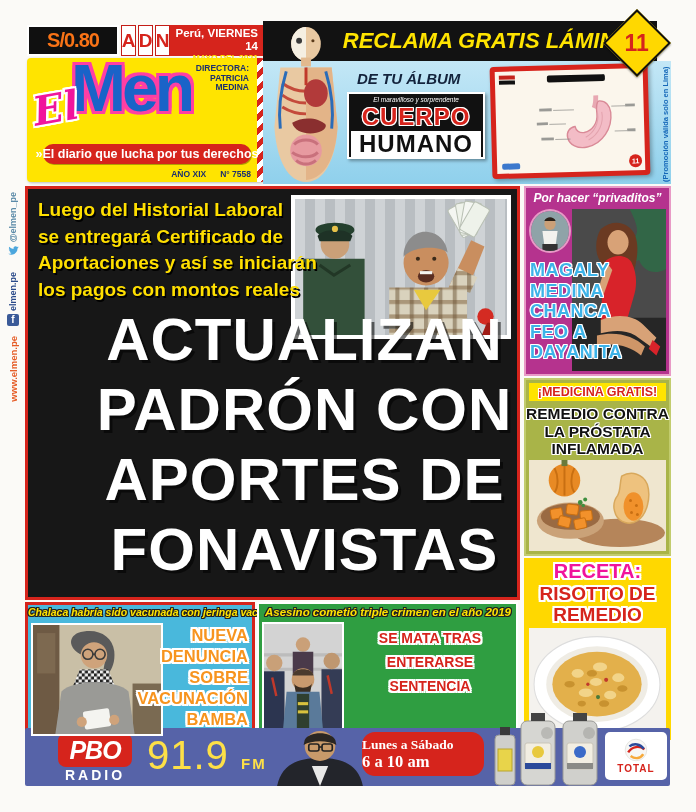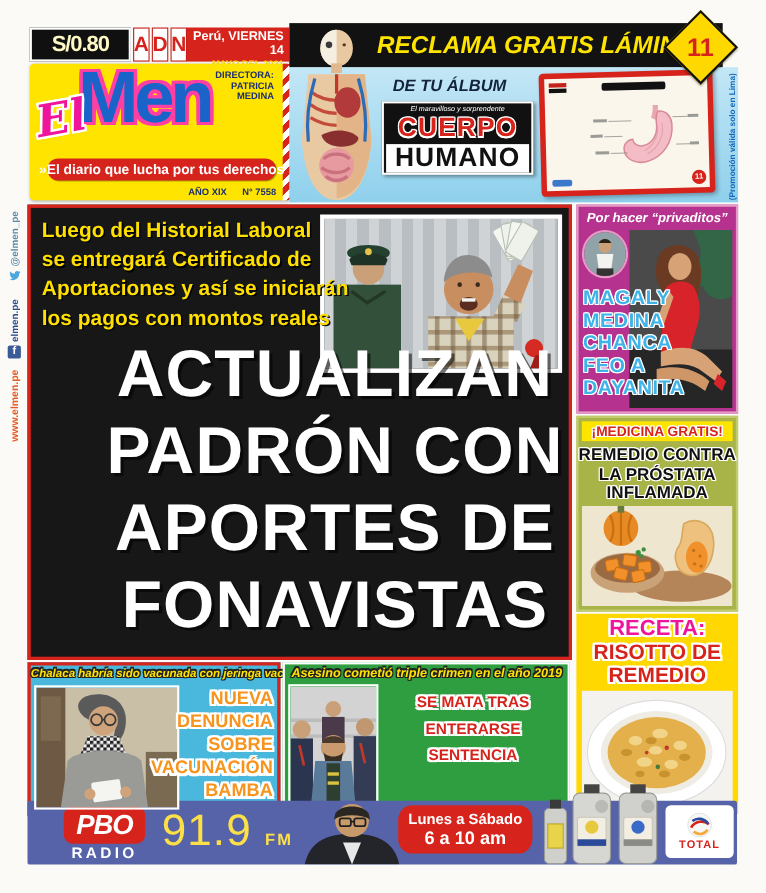--- a/index.html
+++ b/index.html
@@ -7,21 +7,21 @@
         font-family:"Liberation Sans",sans-serif;}
   .abs{position:absolute;}
   
   .ow1{text-shadow:-1px -1px 0 #fff,0 -1px 0 #fff,1px -1px 0 #fff,-1px 0 0 #fff,1px 0 0 #fff,-1px 1px 0 #fff,0 1px 0 #fff,1px 1px 0 #fff;}
   .ow2{text-shadow:-2px -2px 0 #fff,0 -2px 0 #fff,2px -2px 0 #fff,-2px 0 0 #fff,2px 0 0 #fff,-2px 2px 0 #fff,0 2px 0 #fff,2px 2px 0 #fff;}
   .ob1{text-shadow:-1px -1px 0 #222,0 -1px 0 #222,1px -1px 0 #222,-1px 0 0 #222,1px 0 0 #222,-1px 1px 0 #222,0 1px 0 #222,1px 1px 0 #222;}
 
   
   .price-box{left:27px;top:25px;width:92px;height:31px;background:#101010;border:2px solid #fff;
              box-sizing:border-box;display:flex;align-items:center;justify-content:center;
-             color:#fef9c3;font-weight:bold;font-size:20px;letter-spacing:-1px;}
+             color:#f97316;font-weight:bold;font-size:20px;letter-spacing:-1px;}
   .adn{left:121px;top:25px;height:31px;display:flex;gap:2px;}
   .adn-letter{width:15px;height:31px;background:#fff;border:1px solid #c41d17;box-sizing:border-box;
               color:#d6241c;font-weight:bold;font-size:19px;display:flex;align-items:center;justify-content:center;}
   .date-box{left:170px;top:25px;width:93px;height:31px;background:#d6241c;color:#fff;box-sizing:border-box;
             padding:2px 5px;text-align:right;}
   .date1{font-size:11.5px;font-weight:bold;line-height:13px;}
   .date2{font-size:8.5px;font-weight:bold;color:#ffe400;line-height:10px;}
   .masthead-box{left:27px;top:58px;width:236px;height:124px;background:#ffe400;border-radius:4px;
                 box-shadow:1px 1px 3px rgba(0,0,0,.25);}
   .candy{position:absolute;right:-2px;top:0;width:8px;height:124px;border-radius:0 4px 4px 0;
@@ -128,21 +128,21 @@
   .adbar{left:25px;top:728px;width:645px;height:58px;background:#5663a8;border-radius:2px;}
   .pbo-box{position:absolute;left:33px;top:5px;width:74px;height:34px;background:#d6241c;border-radius:8px;
            display:flex;align-items:center;justify-content:center;color:#fff;font-weight:900;font-style:italic;
            font-size:25px;letter-spacing:-1px;}
   .pbo-radio{position:absolute;left:33px;top:39px;width:74px;text-align:center;color:#fff;font-weight:bold;
              font-size:14px;letter-spacing:3px;}
   .freq{position:absolute;left:122px;top:5px;color:#fde047;font-size:40px;font-weight:normal;letter-spacing:1px;}
   .freq .fm{font-size:15px;font-weight:bold;letter-spacing:2px;}
   .host{position:absolute;left:248px;top:0;width:94px;height:58px;overflow:hidden;}
   .sched{position:absolute;left:337px;top:4px;width:122px;height:44px;background:#d6241c;border-radius:13px;
-         display:flex;flex-direction:column;align-items:center;justify-content:center;color:#fff;}
+         display:flex;flex-direction:column;align-items:flex-start;justify-content:center;color:#fff;font-family:Liberation Serif, serif;}
   .sched1{font-size:13.5px;font-weight:bold;line-height:16px;}
   .sched2{font-size:16.5px;font-weight:bold;line-height:18px;}
   .bottles{position:absolute;left:468px;top:-17px;width:108px;height:76px;}
   .total-box{position:absolute;left:580px;top:4px;width:62px;height:48px;background:#fff;border-radius:5px;
              display:flex;flex-direction:column;align-items:center;justify-content:center;gap:1px;}
   .total-name{color:#d6241c;font-weight:900;font-size:10px;letter-spacing:1px;}
 </style>
 </head>
 <body>
 

